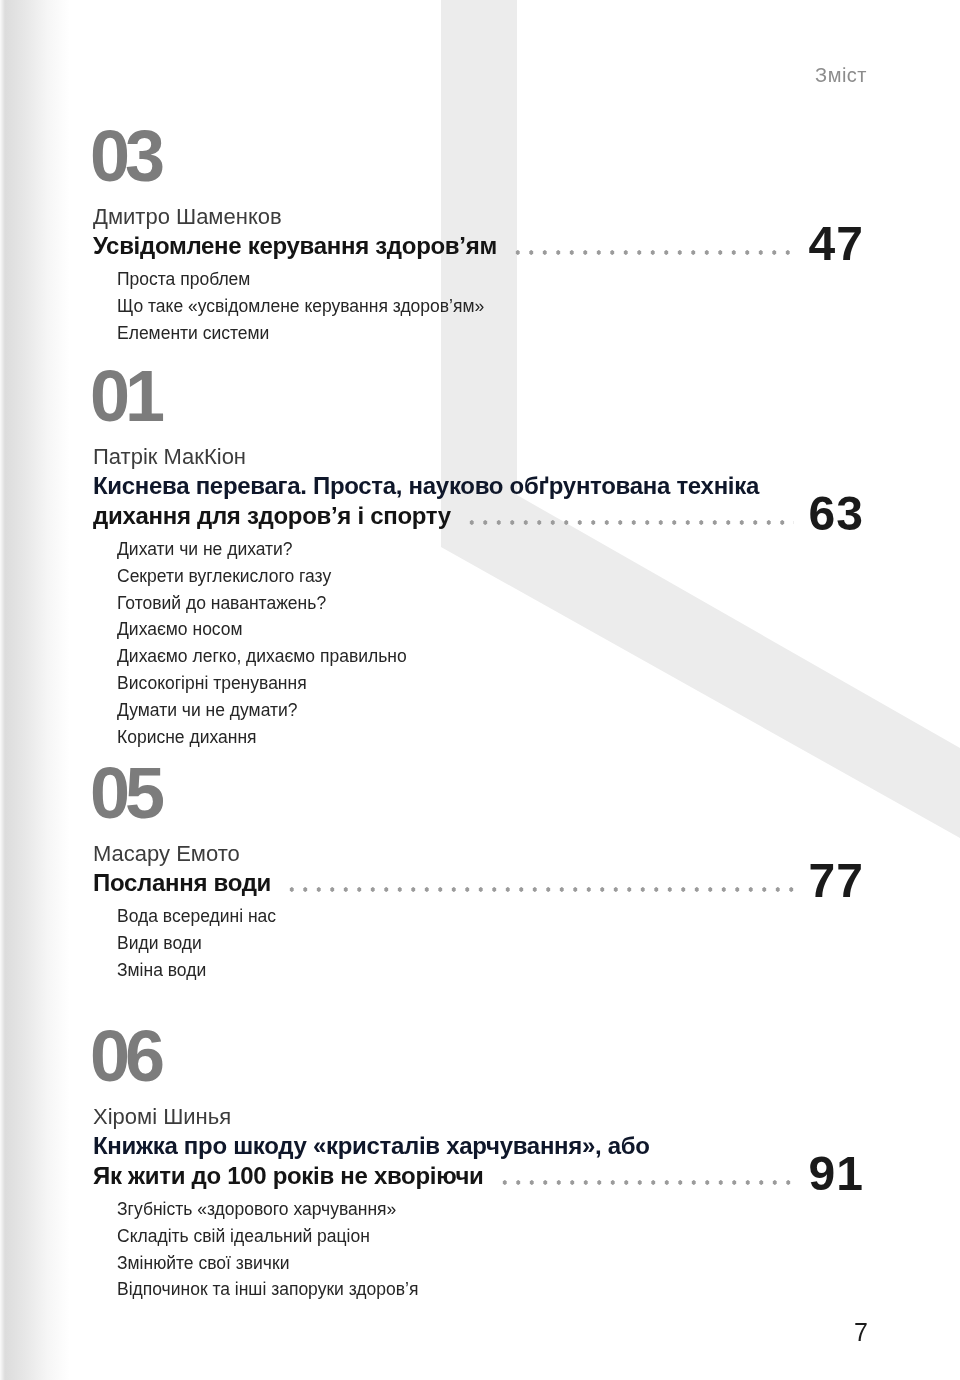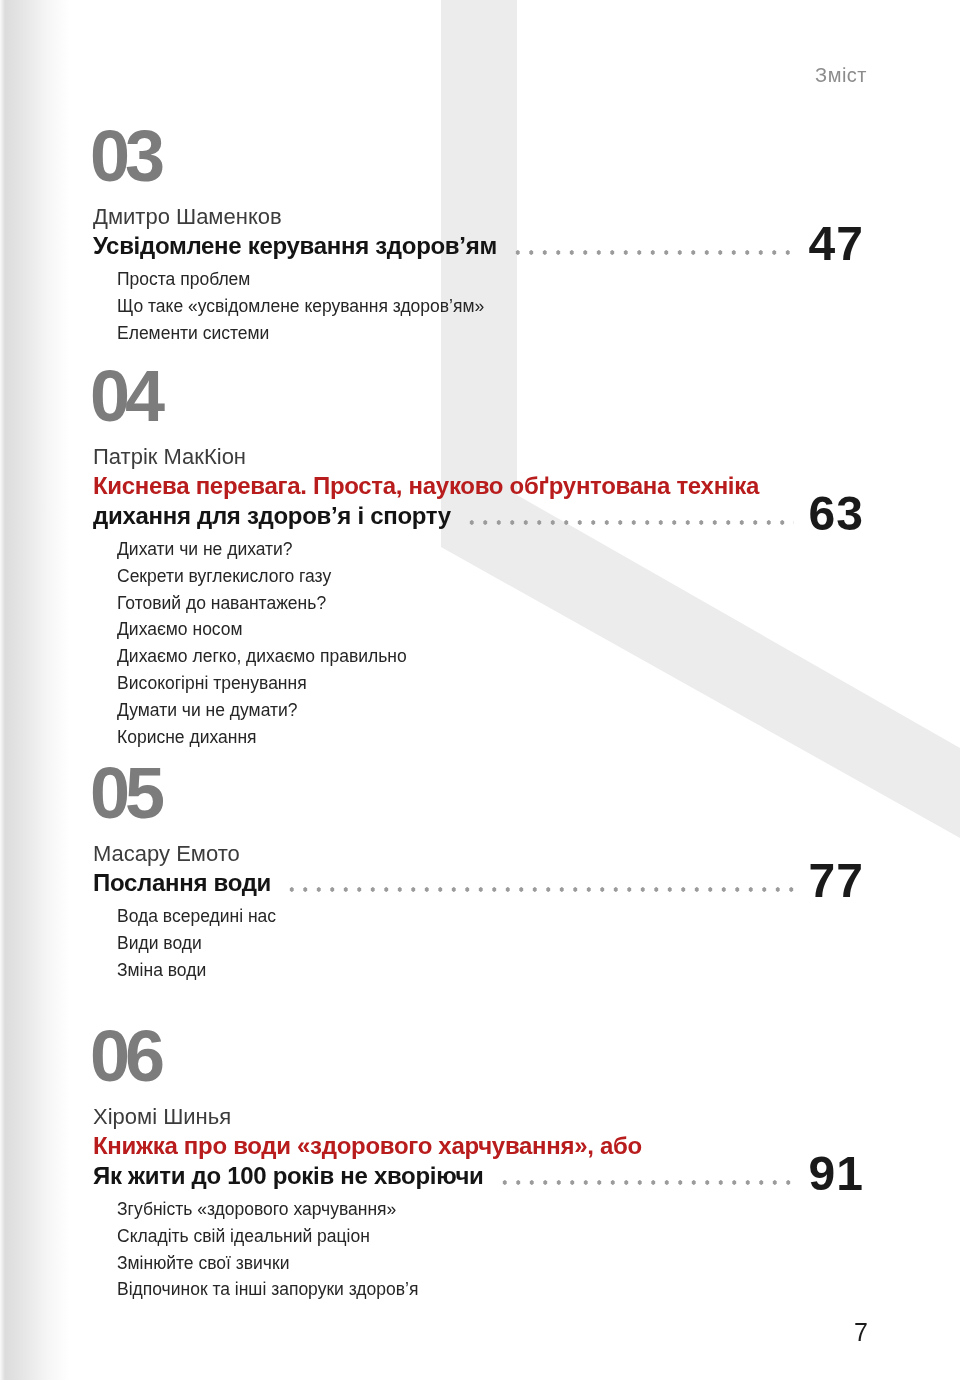--- a/index.html
+++ b/index.html
@@ -25,21 +25,21 @@
   .ch-05{top:757px;}
   .ch-06{top:1020px;}
   .chapnum{
     font-size:72px;font-weight:bold;color:#7c7c7c;
     line-height:72px;letter-spacing:-5px;margin-left:-3px;
   }
   .author{
     margin-top:10px;font-size:22px;color:#3c3c3c;line-height:29px;white-space:nowrap;
   }
   .title-line{
-    font-size:24px;font-weight:bold;color:#b91c1c;line-height:30px;
+    font-size:24px;font-weight:bold;color:#0f172a;line-height:30px;
     letter-spacing:-0.3px;white-space:nowrap;
   }
   .title-row{
     display:flex;align-items:baseline;position:relative;
     font-size:24px;font-weight:bold;color:#141414;line-height:30px;
   }
   .title-row .title-text{letter-spacing:-0.3px;white-space:nowrap;text-align:center;}
   .dots{
     flex:1 1 auto;height:5px;align-self:flex-end;
     margin:0 70px 6px 14px;
@@ -84,21 +84,21 @@
       <span class="pnum">47</span>
     </div>
     <ul class="subitems">
       <li>Проста проблем</li>
       <li>Що таке «усвідомлене керування здоров’ям»</li>
       <li>Елементи системи</li>
     </ul>
   </section>
 
   <section class="chapter ch-04">
-    <div class="chapnum">04</div>
+    <div class="chapnum">01</div>
     <div class="author">Патрік МакКіон</div>
     <div class="title-line">Киснева перевага. Проста, науково обґрунтована техніка</div>
     <div class="title-row">
       <span class="title-text">дихання для здоров’я і спорту</span>
       <span class="dots"></span>
       <span class="pnum">63</span>
     </div>
     <ul class="subitems">
       <li>Дихати чи не дихати?</li>
       <li>Секрети вуглекислого газу</li>
@@ -122,21 +122,21 @@
     <ul class="subitems">
       <li>Вода всередині нас</li>
       <li>Види води</li>
       <li>Зміна води</li>
     </ul>
   </section>
 
   <section class="chapter ch-06">
     <div class="chapnum">06</div>
     <div class="author">Хіромі Шинья</div>
-    <div class="title-line">Книжка про води «здорового харчування», або</div>
+    <div class="title-line">Книжка про шкоду «кристалів харчування», або</div>
     <div class="title-row">
       <span class="title-text">Як жити до 100 років не хворіючи</span>
       <span class="dots"></span>
       <span class="pnum">91</span>
     </div>
     <ul class="subitems">
       <li>Згубність «здорового харчування»</li>
       <li>Складіть свій ідеальний раціон</li>
       <li>Змінюйте свої звички</li>
       <li>Відпочинок та інші запоруки здоров’я</li>

